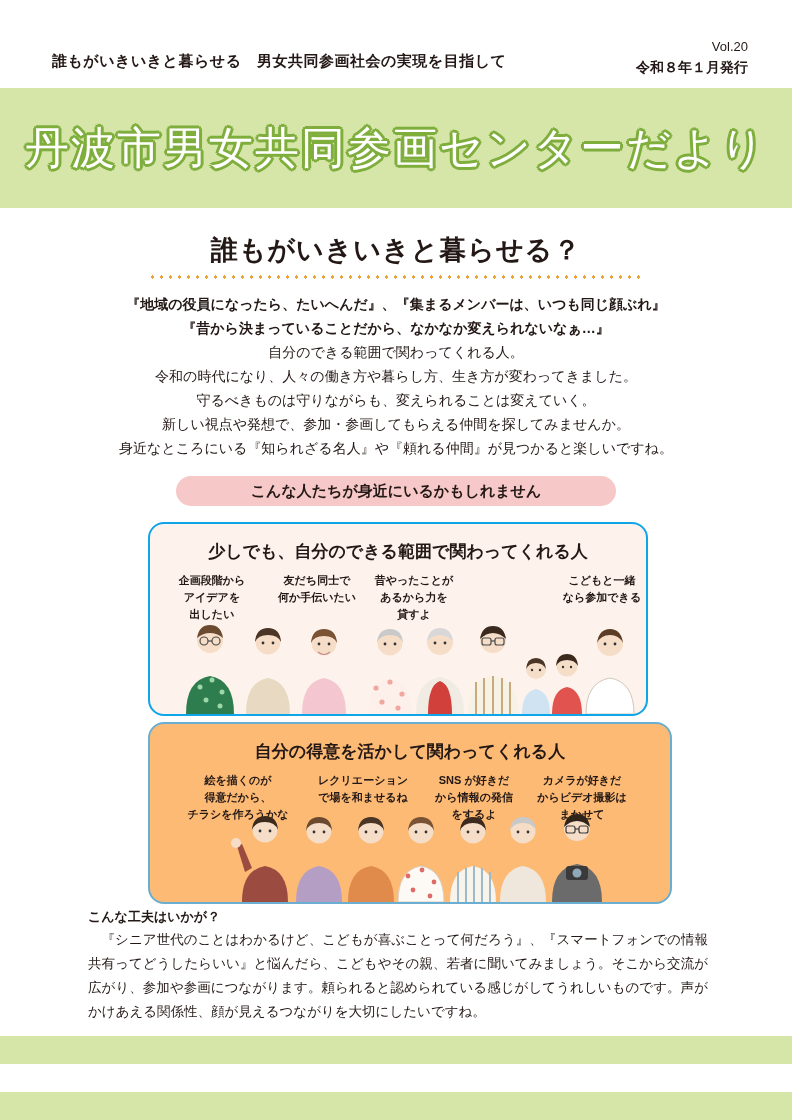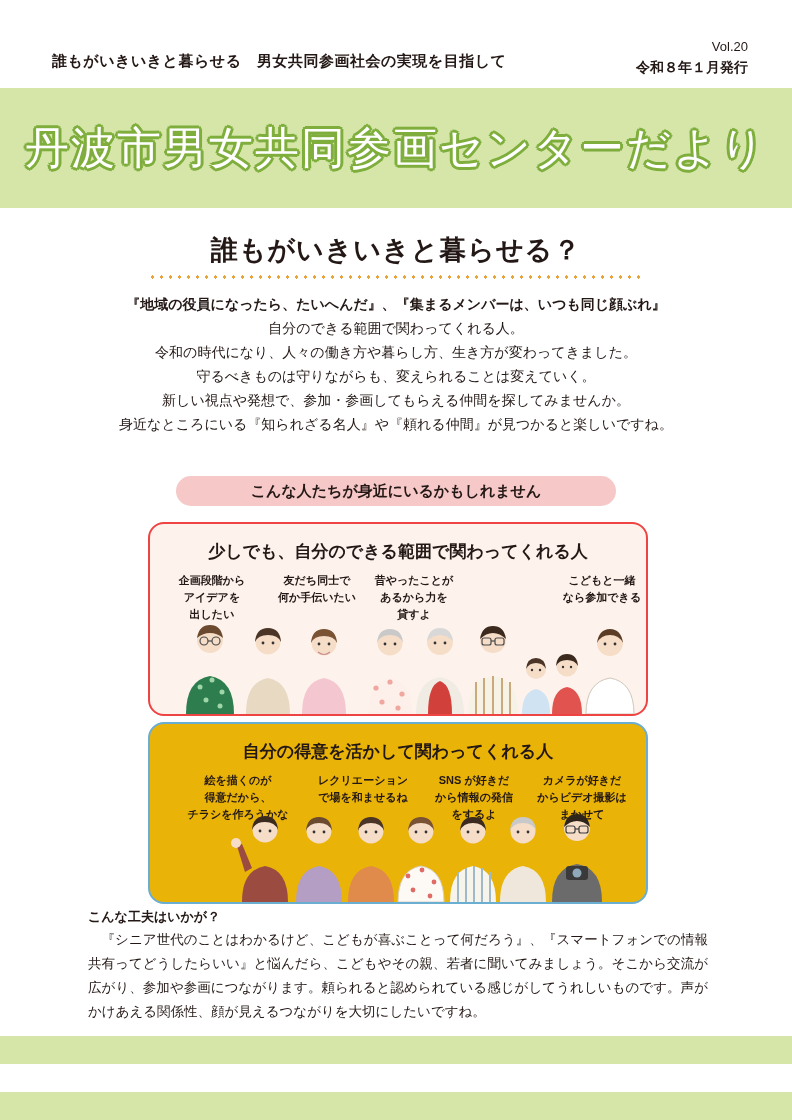--- a/index.html
+++ b/index.html
@@ -60,25 +60,25 @@
     background:#f6c8c8;border-radius:15px;
     display:flex;align-items:center;justify-content:center;
     font-size:15px;font-weight:700;color:#231815;
   }
   
   .box{
     position:absolute;border-radius:16px;
   }
   .box-orange{
     left:148px;top:522px;width:496px;height:190px;
-    background:#fdf3ec;border:2px solid #ef4444;
+    background:#fdf3ec;border:2px solid #0ea5e9;
   }
   .box-blue{
     left:148px;top:722px;width:496px;height:178px;
-    background:#eab308;border:2px solid #6aaed1;
+    background:#fdba74;border:2px solid #6aaed1;padding-left:24px;
   }
   .box-title{
     position:absolute;left:0;top:16px;width:100%;
     text-align:center;font-size:17px;font-weight:700;
   }
   .cap{
     position:absolute;text-align:center;font-size:11px;font-weight:700;
     line-height:17px;
   }
   
@@ -115,20 +115,21 @@
 
 <div class="green-band">
   <div class="green-band-title">丹波市男女共同参画センターだより</div>
 </div>
 
 <div class="headline">誰もがいきいきと暮らせる？</div>
 <div class="dot-rule"></div>
 
 <div class="lead" id="lead-block">
     <div class="b">『地域の役員になったら、たいへんだ』、『集まるメンバーは、いつも同じ顔ぶれ』</div>
+    <div class="b">『昔から決まっていることだから、なかなか変えられないなぁ…』</div>
     <div>自分のできる範囲で関わってくれる人。</div>
     <div>令和の時代になり、人々の働き方や暮らし方、生き方が変わってきました。</div>
     <div>守るべきものは守りながらも、変えられることは変えていく。</div>
     <div>新しい視点や発想で、参加・参画してもらえる仲間を探してみませんか。</div>
     <div>身近なところにいる『知られざる名人』や『頼れる仲間』が見つかると楽しいですね。</div>
   </div>
 
 <div class="pink-pill">こんな人たちが身近にいるかもしれません</div>
 
 <div class="box box-orange">

